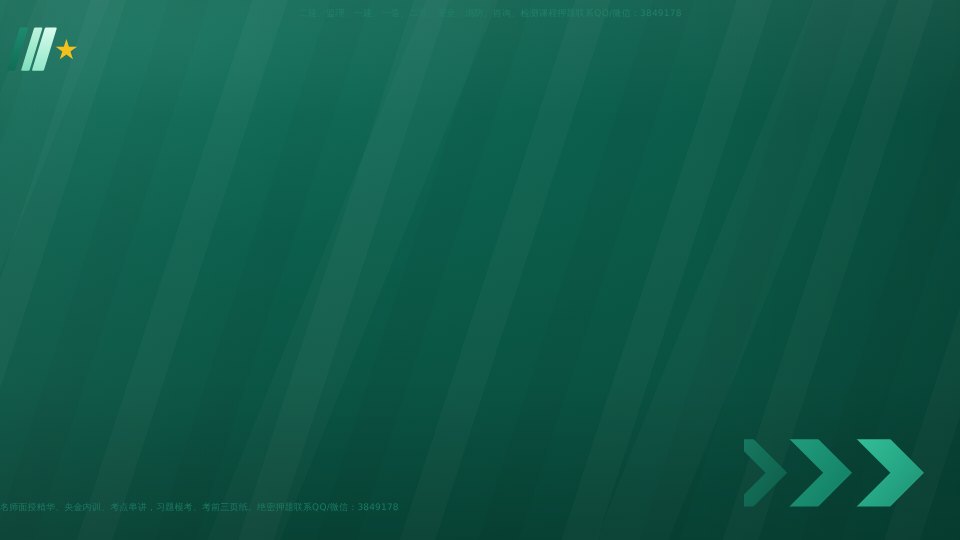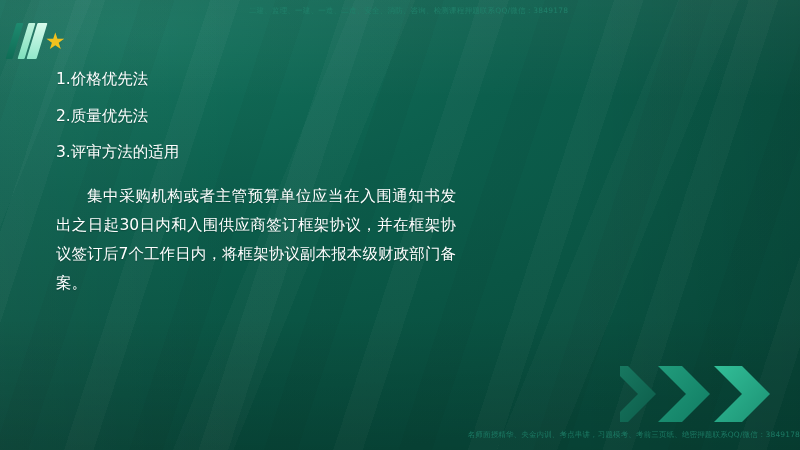--- a/index.html
+++ b/index.html
@@ -164,25 +164,25 @@
     bottom: 28px;
     width: 180px;
     height: 56px;
     z-index: 5;
   }
 
   
   .footer {
     position: absolute;
     left: 0; right: 0;
-    bottom: 4px;
+    bottom: 16px;
     height: 22px;
     display: flex;
     align-items: center;
-    justify-content: flex-end;
+    justify-content: flex-start;
     z-index: 9;
   }
   .footer-text {
     font-size: 7.5px;
     letter-spacing: .15px;
     color: #1c7a64;
     white-space: nowrap;
     font-family: "DejaVu Sans", sans-serif;
   }
 </style>
@@ -202,26 +202,20 @@
 
   <div class="title-row">
     <div class="slashes">
       <div class="slash s1"></div>
       <div class="slash s2"></div>
       <div class="slash s3"></div>
     </div>
     <span class="title-star">★</span>
   </div>
 
-  <div class="body">
-    <div class="body-item">1.价格优先法</div>
-    <div class="body-item">2.质量优先法</div>
-    <div class="body-item">3.评审方法的适用</div>
-    <div class="para">集中采购机构或者主管预算单位应当在入围通知书发出之日起30日内和入围供应商签订框架协议，并在框架协议签订后7个工作日内，将框架协议副本报本级财政部门备案。</div>
-  </div>
 
   <div class="chevrons">
     <svg width="180" height="56" viewBox="0 0 180 56">
       <defs>
         <linearGradient id="cg1" x1="0" y1="0" x2="1" y2="1">
           <stop offset="0%" stop-color="#1a7f66"></stop>
           <stop offset="100%" stop-color="#0c5a48"></stop>
         </linearGradient>
         <linearGradient id="cg2" x1="0" y1="0" x2="1" y2="1">
           <stop offset="0%" stop-color="#23a07f"></stop>

